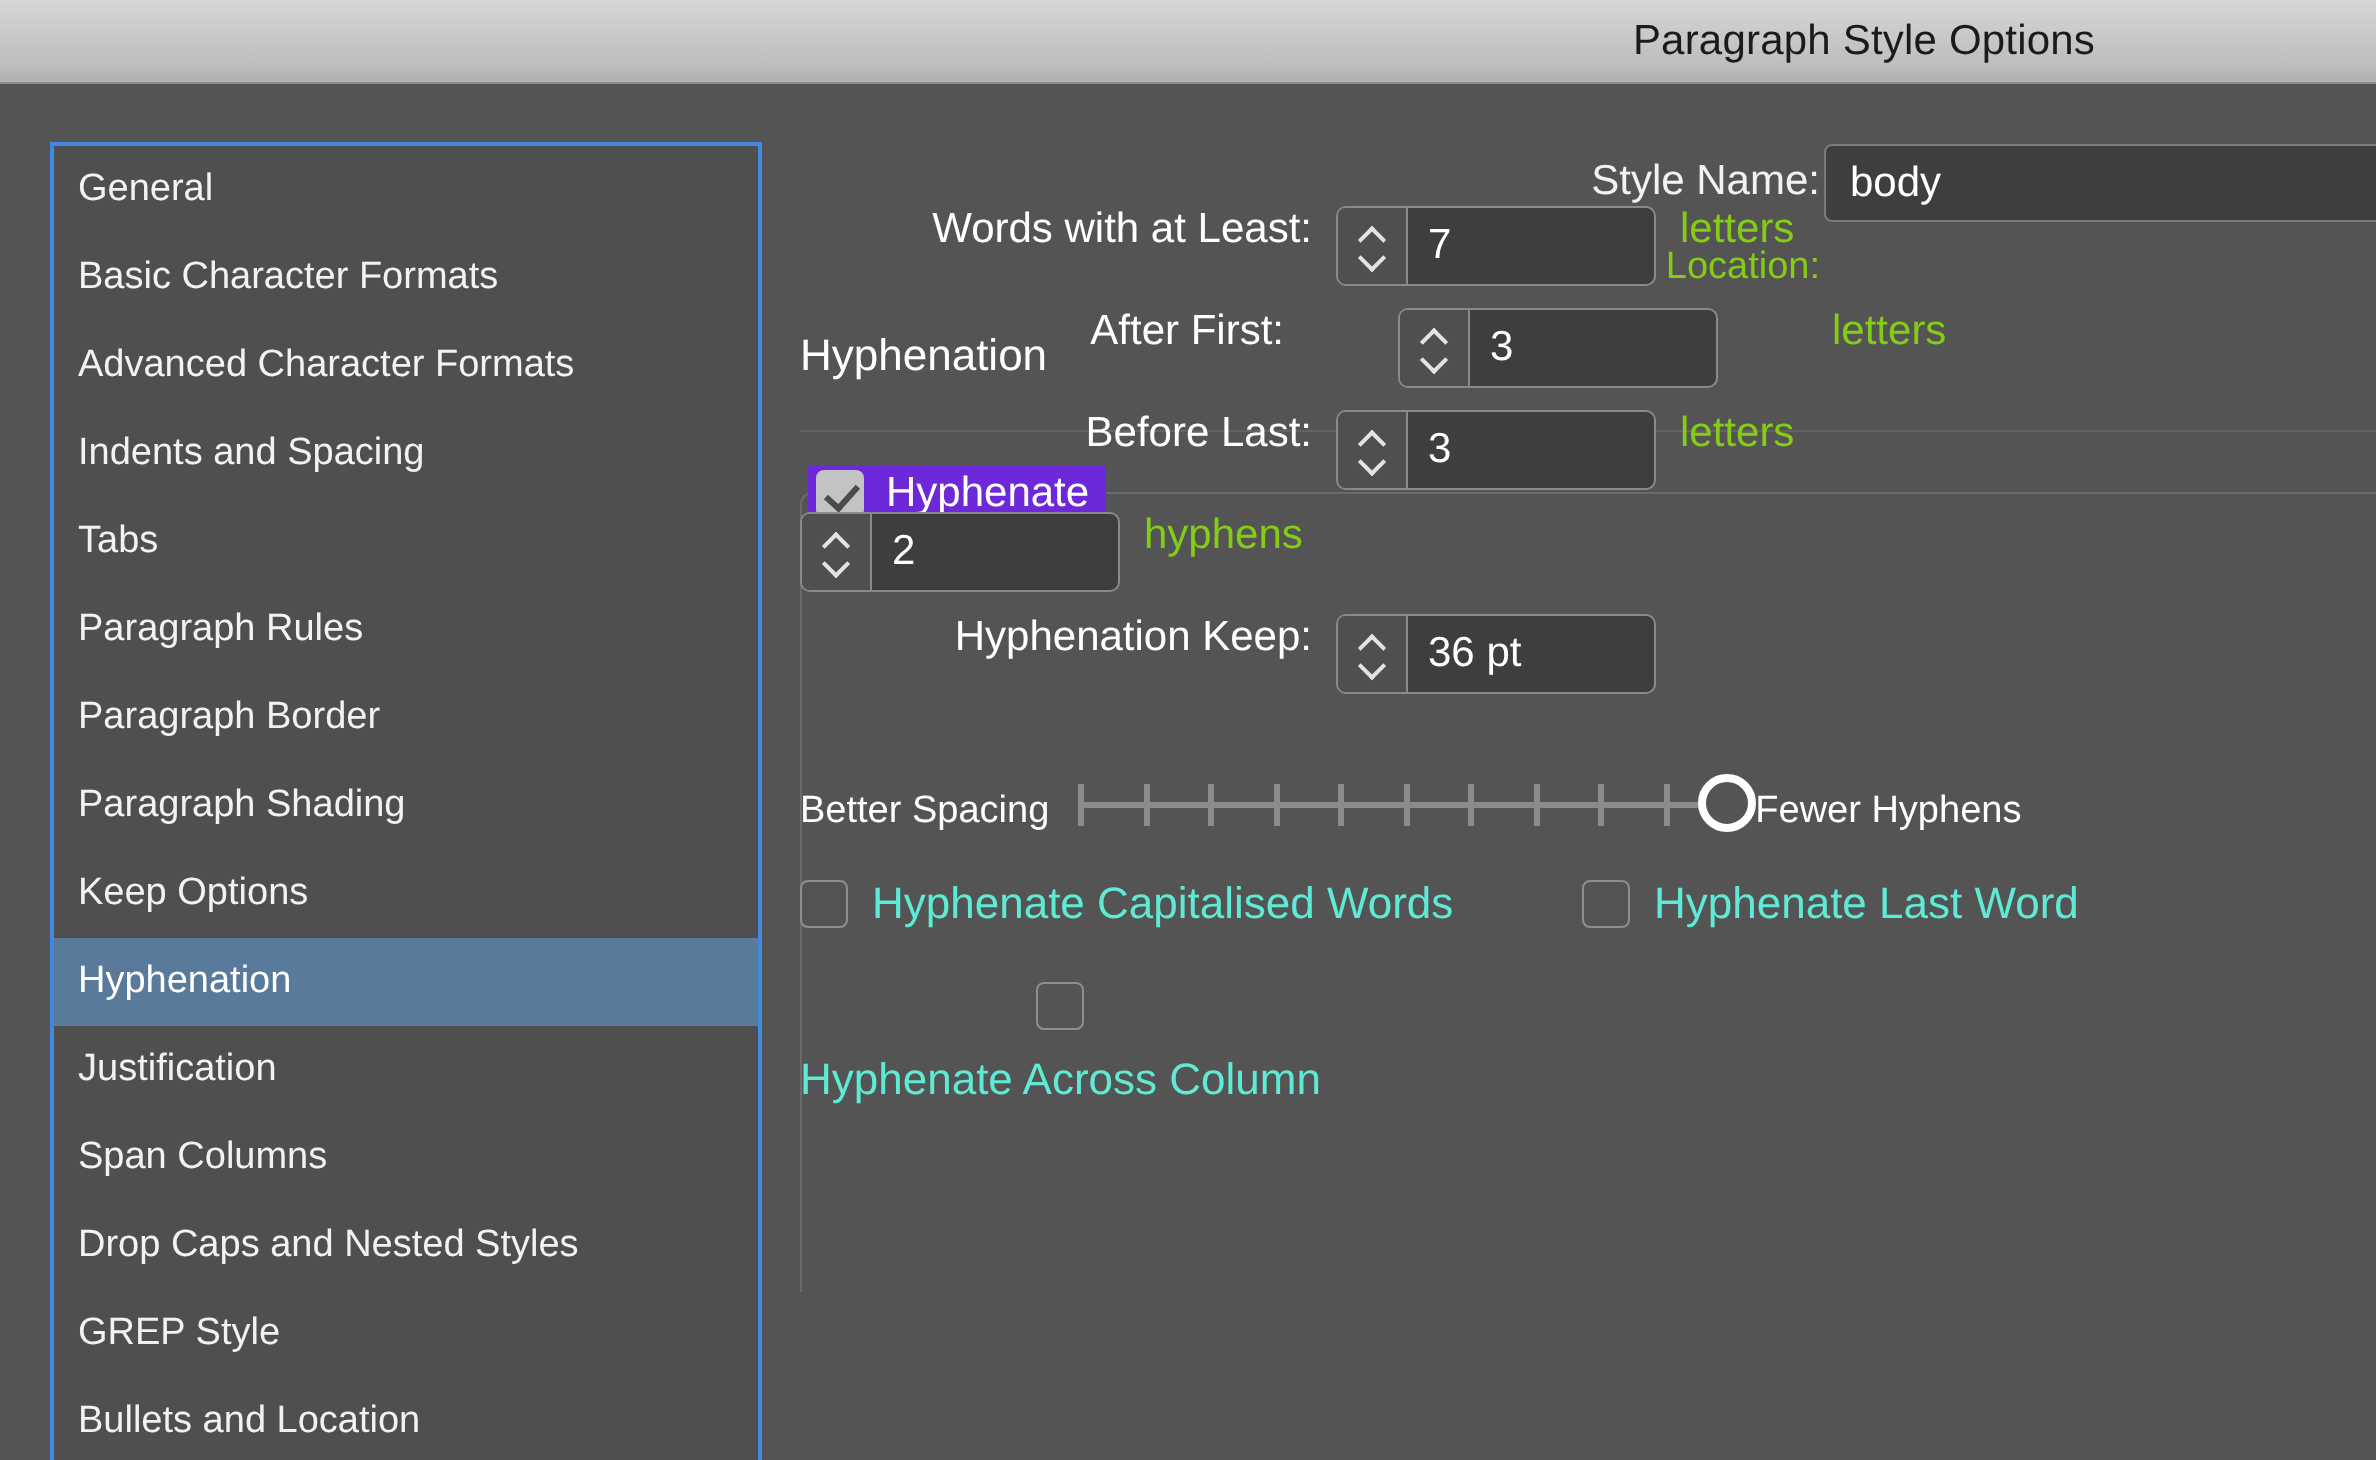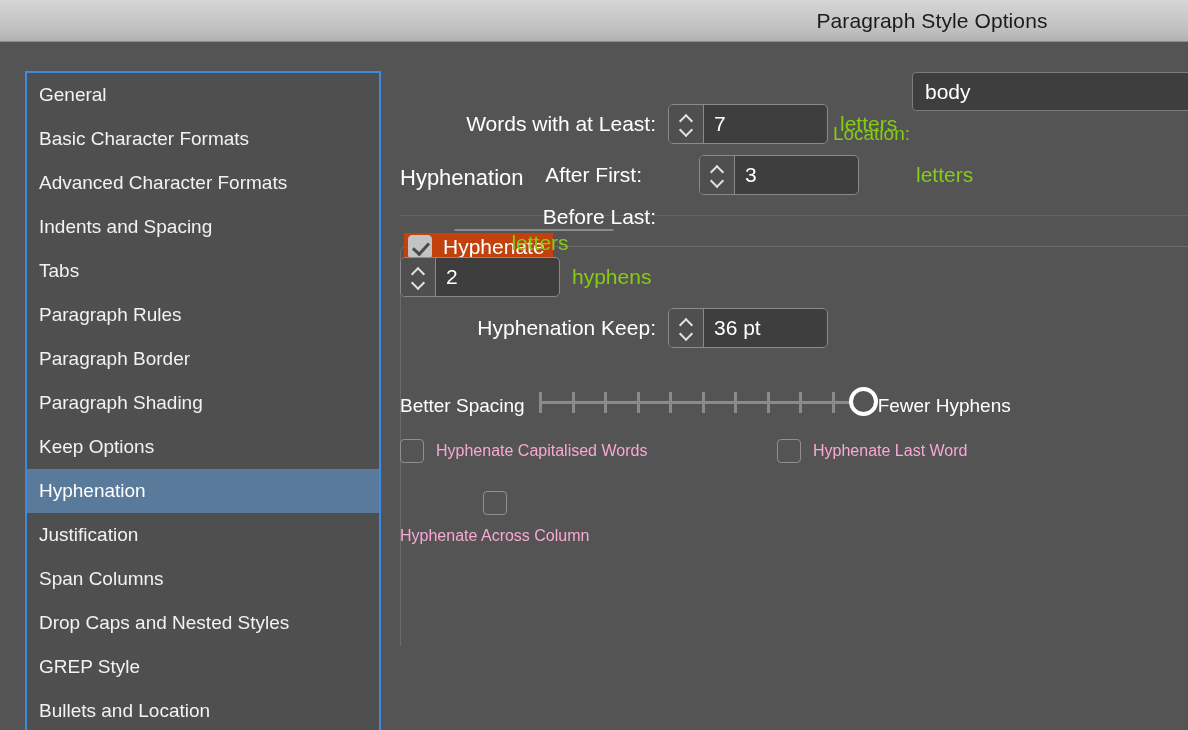--- a/index.html
+++ b/index.html
@@ -149,21 +149,21 @@
     border-right: none;
     border-bottom: none;
     border-radius: 6px 0 0 0;
     box-sizing: border-box;
   }
   
   .group-legend {
     position: absolute;
     left: 23px; top: 190px;
     height: 28px;
-    background: #c2410c;
+    background: #6d28d9;
     padding: 0 8px 0 4px;
     display: flex;
     align-items: center;
     gap: 11px;
   }
 
   .checkbox {
     width: 24px;
     height: 24px;
     border: 1px solid #8f8f8f;
@@ -190,21 +190,20 @@
     font-size: 21px;
     color: #ffffff;
     white-space: nowrap;
   }
 
   
   .field-row {
     position: absolute;
     height: 42px;
     display: flex;
-    align-items: center;
   }
   .field-label {
     width: 268px;
     text-align: right;
     font-size: 21px;
     color: #ffffff;
     white-space: nowrap;
     padding-right: 12px;
     box-sizing: border-box;
   }
@@ -310,22 +309,22 @@
   }
 
   
   .cbrow {
     position: absolute;
     display: flex;
     align-items: center;
     gap: 12px;
   }
   .cb-label {
-    font-size: 16px;
-    color: #f9a8d4;
+    font-size: 22px;
+    color: #5eead4;
     white-space: nowrap;
     text-align: center;
   }
 </style>
 </head>
 <body>
 
 <div class="titlebar">
   <div class="titlebar-title">Paragraph Style Options</div>
 </div>
@@ -346,20 +345,21 @@
       <div class="side-item"><span>Justification</span></div>
       <div class="side-item"><span>Span Columns</span></div>
       <div class="side-item"><span>Drop Caps and Nested Styles</span></div>
       <div class="side-item"><span>GREP Style</span></div>
       <div class="side-item"><span>Bullets and Location</span></div>
     </div>
 
   <div class="rightpane">
 
     <div class="stylename-row">
+      <div class="stylename-label">Style Name:</div>
       <input class="stylename-input" type="text" value="body" style="">
     </div>
 
     <div class="location-label">Location:</div>
 
     <div class="section-title">Hyphenation</div>
     <div class="section-rule"></div>
 
     <div class="groupbox"></div>
 
@@ -384,21 +384,21 @@
           <div class="field-label">After First:</div>
           <div class="spinner wide">
             <div class="spin-arrows">
               <span class="chev up"></span>
               <span class="chev down"></span>
             </div>
             <div class="spin-value">3</div>
           </div>
           <div class="field-unit">letters</div>
         </div>
-        <div class="field-row" style="left: 19px; top: 162px; flex-direction: column;">
+        <div class="field-row" style="left: 19px; top: 162px;">
           <div class="field-label">Before Last:</div>
           <div class="spinner wide">
             <div class="spin-arrows">
               <span class="chev up"></span>
               <span class="chev down"></span>
             </div>
             <div class="spin-value">3</div>
           </div>
           <div class="field-unit">letters</div>
         </div>
@@ -432,21 +432,21 @@
         <span class="slider-knob"></span>
       </span>
       <span class="slider-cap">Fewer Hyphens</span>
     </div>
 
     <div class="cbrow" style="left:19px; top:396px;">
       <span class="checkbox"></span>
       <span class="cb-label">Hyphenate Capitalised Words</span>
     </div>
 
-    <div class="cbrow" style="left:396px; top:396px;">
+    <div class="cbrow" style="left:410px; top:396px;">
       <span class="checkbox"></span>
       <span class="cb-label">Hyphenate Last Word</span>
     </div>
 
     <div class="cbrow" style="left:19px; top:448px;flex-direction:column;">
       <span class="checkbox"></span>
       <span class="cb-label">Hyphenate Across Column</span>
     </div>
 
   </div>

